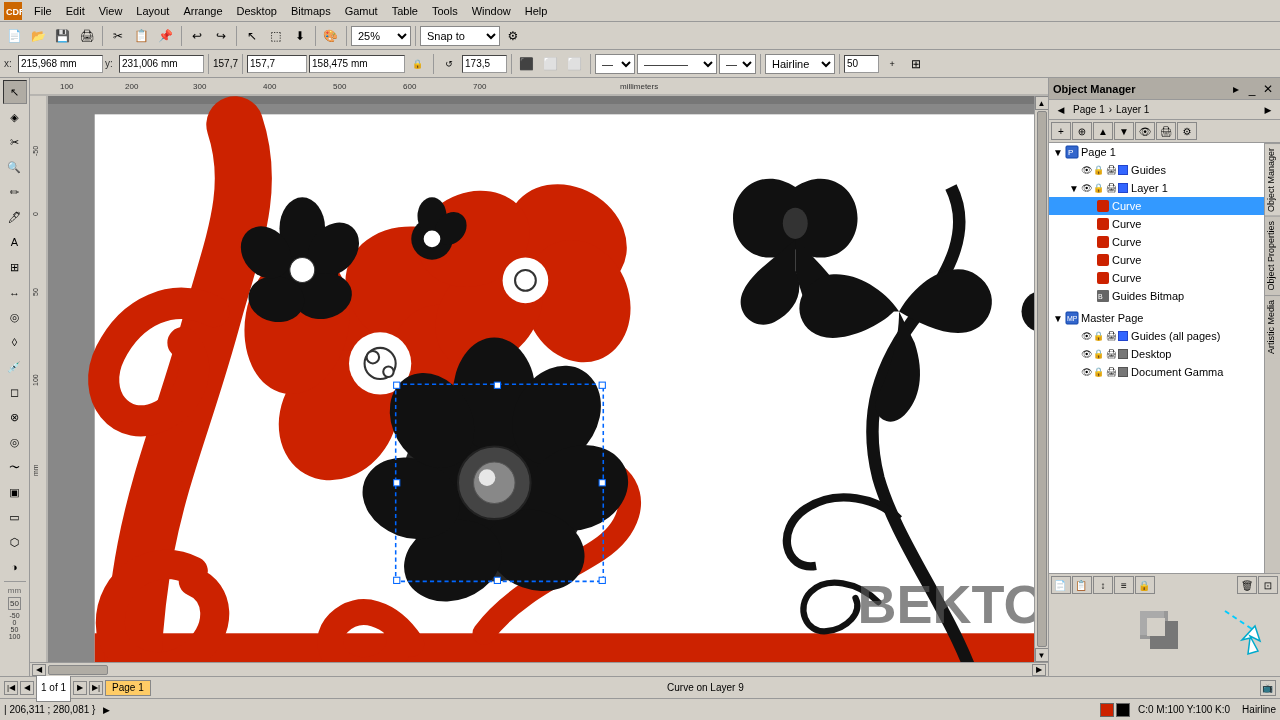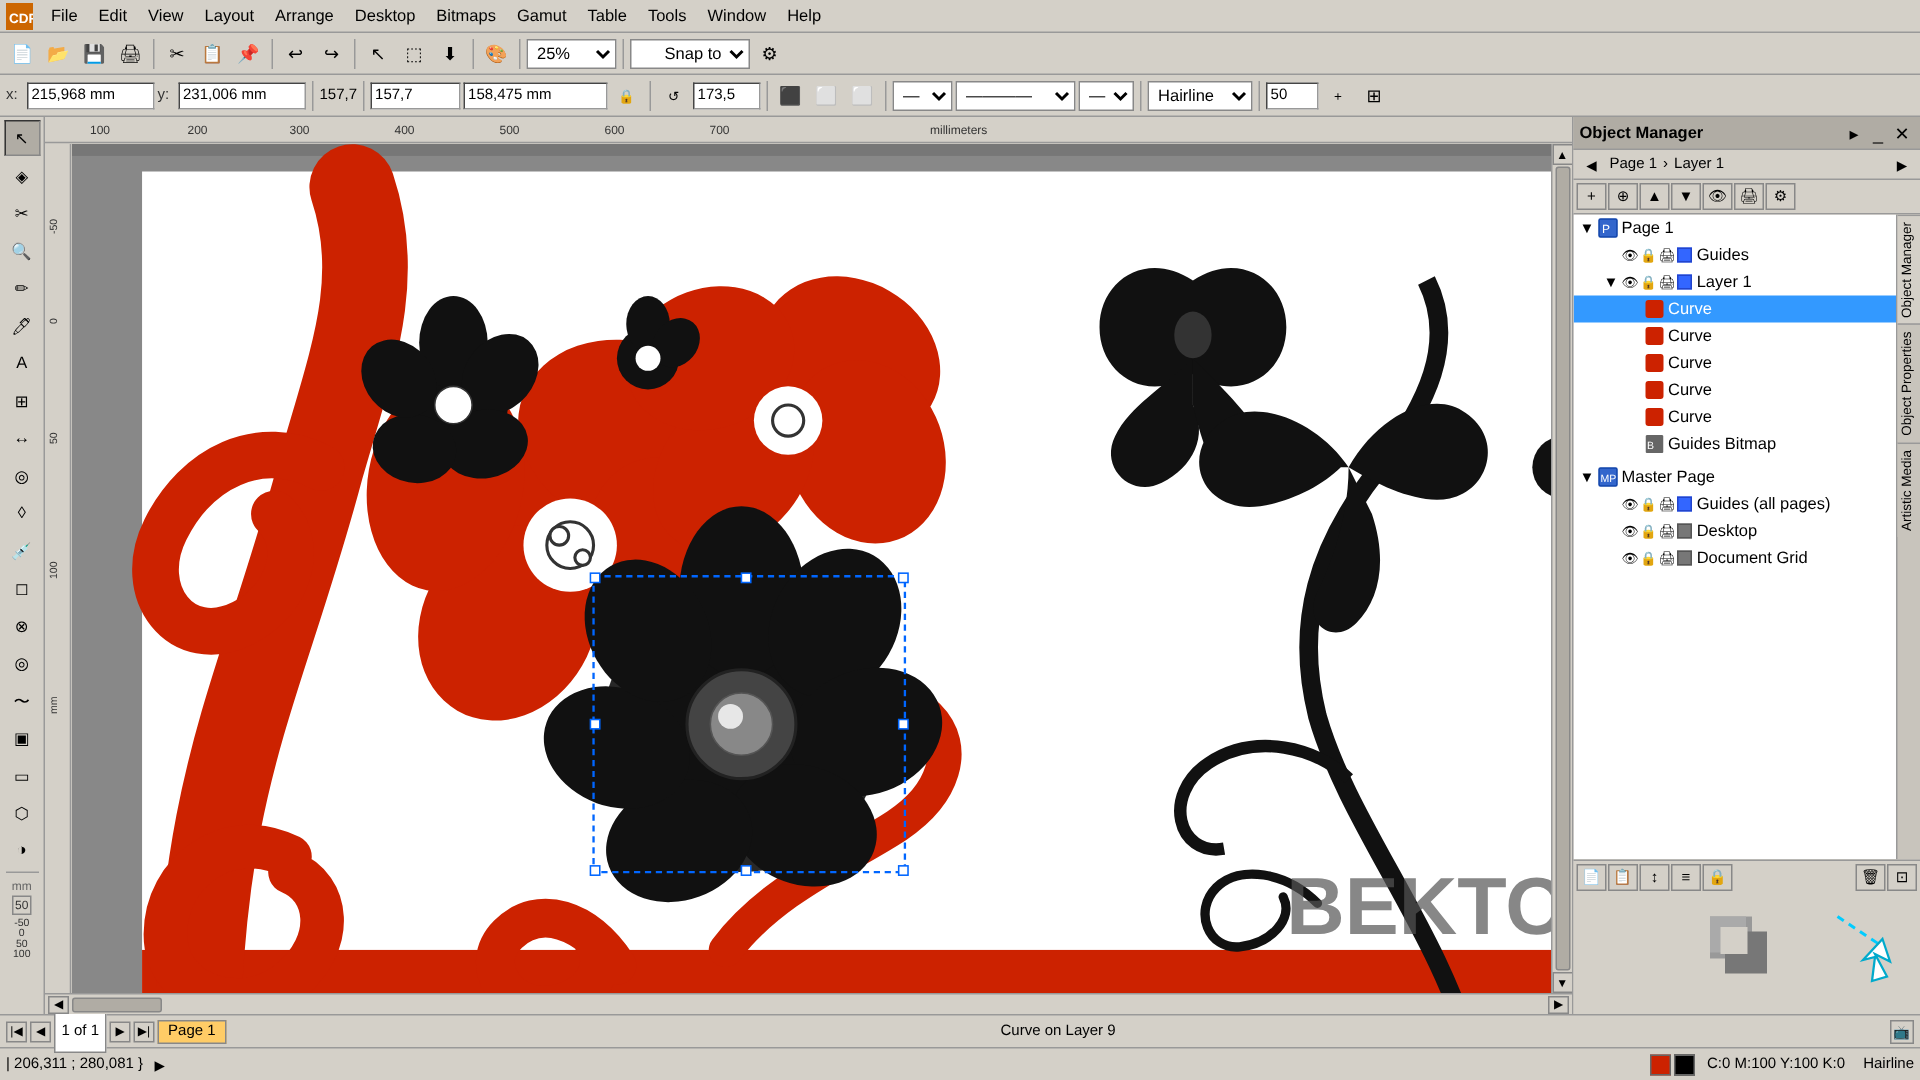--- a/index.html
+++ b/index.html
@@ -139,21 +139,21 @@
   <div class="tb-separator"></div>
   <button class="tb-btn">🎨</button>
   <div class="tb-separator"></div>
   <select class="tb-dropdown" title="25%">
     <option>25%</option>
     <option>50%</option>
     <option>75%</option>
     <option>100%</option>
   </select>
   <div class="tb-separator"></div>
-  <select class="tb-dropdown" style="min-width:80px;text-align:right;">
+  <select class="tb-dropdown" style="min-width:80px;">
     <option>Snap to</option>
   </select>
   <button class="tb-btn">⚙</button>
 </div>
 
 <div id="toolbar-2">
   <span class="coord-label">x:</span>
   <input class="coord-input" value="215,968 mm" style="width: 85px;">
   <span class="coord-label">y:</span>
   <input class="coord-input" value="231,006 mm" style="width: 85px;">
@@ -491,21 +491,21 @@
           <div style="width:10px;height:10px;background:#777;border:1px solid #555;margin-right:3px;"></div>
           <span class="row-name italic">Desktop</span>
         </div>
 
         <div class="tree-row" style="padding-left:20px;">
           <span style="width:12px;"> </span>
           <span style="font-size:9px;margin-right:1px;">👁</span>
           <span style="font-size:9px;margin-right:1px;">🔒</span>
           <span style="font-size:9px;margin-right:1px;">🖨</span>
           <div style="width:10px;height:10px;background:#777;border:1px solid #555;margin-right:3px;"></div>
-          <span class="row-name italic">Document Grid</span>
+          <span class="row-name italic">Document Gamma</span>
         </div>
       </div>
 
       <div id="obj-manager-tabs" style="display:flex;flex-direction:column;width:16px;background:#c8c4bc;border-left:1px solid #999;">
         <div class="obj-side-tab active">Object Manager</div>
         <div class="obj-side-tab">Object Properties</div>
         <div class="obj-side-tab">Artistic Media</div>
       </div>
     </div>
 

